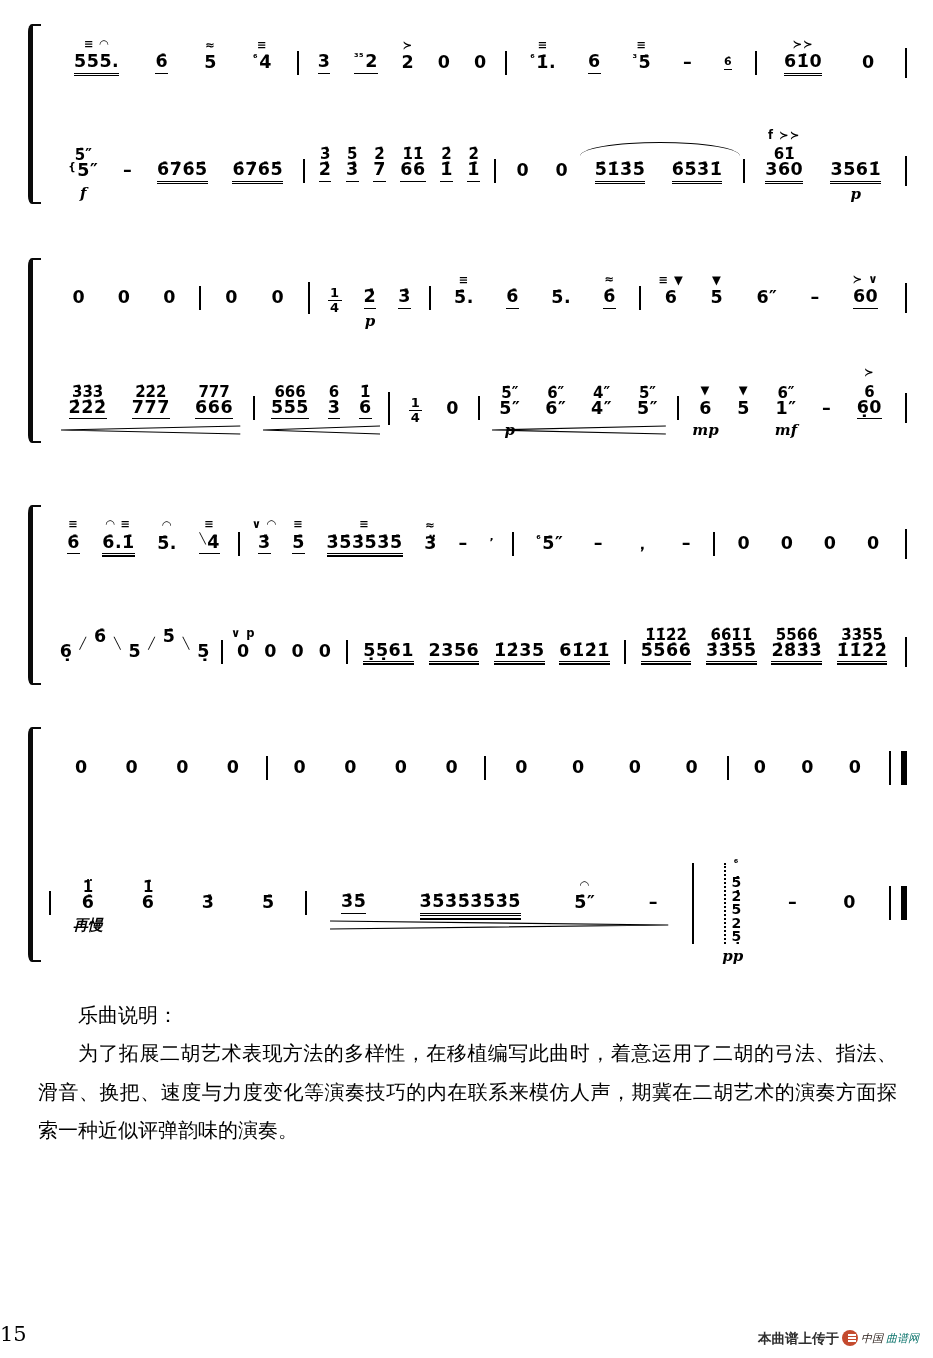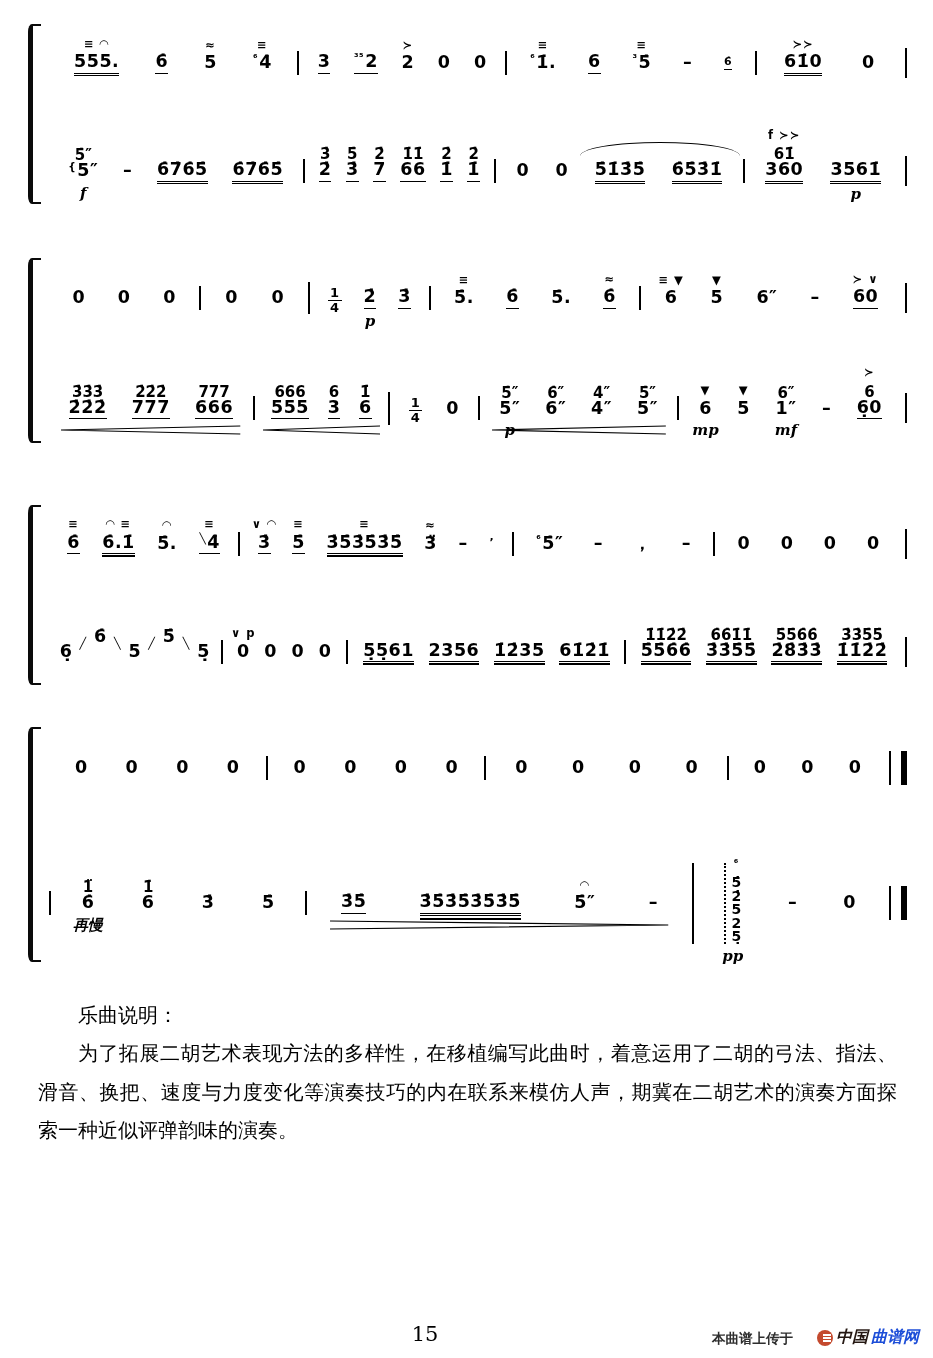--- a/index.html
+++ b/index.html
@@ -55,32 +55,32 @@
   .frac .fn{border-bottom:1.6px solid #000;padding:0 2px;}
   .hp{position:absolute;left:6%;right:6%;bottom:-15px;height:10px;}
   .hp svg{width:100%;height:100%;display:block;}
   .arc{position:absolute;left:34%;right:1%;top:-17px;height:13px;
     border-top:1.8px solid #000;border-radius:50% 50% 0 0 / 100% 100% 0 0;}
   
   .notes{margin:34px 36px 0 38px;font-size:20px;line-height:38.5px;text-align:justify;}
   .notes h3{font-size:20px;margin:0 0 0 2em;font-weight:normal;}
   .notes p{margin:0;text-indent:2em;}
   
-  .pagenum{position:absolute;bottom:12px;left:0;width:850px;text-align:center;
+  .pagenum{position:absolute;bottom:12px;left:0;width:850px;
     font-family:"DejaVu Serif",serif;font-size:21px;}
-  .uploader{position:absolute;right:14px;bottom:10px;display:flex;align-items:flex-end;
-    gap:24px;font-size:13.5px;font-weight:bold;color:#2e2e2e;}
-  .sitelogo{display:flex;align-items:center;gap:3px;font-size:16px;font-weight:bold;
+  .uploader{position:absolute;right:14px;bottom:10px;display:flex;align-items:flex-start;
+    gap:3px;font-size:13.5px;font-weight:bold;color:#2e2e2e;}
+  .sitelogo{display:flex;align-items:center;gap:3px;font-size:11px;font-weight:normal;
     font-style:italic;}
   .logo-icon{width:16px;height:16px;border-radius:50%;background:#c44a2e;
     position:relative;display:inline-block;flex:none;}
   .logo-icon::after{content:"";position:absolute;right:2px;top:4px;width:8px;height:2px;
     background:#fff;box-shadow:0 3px 0 #fff,0 6px 0 #fff;}
   .site-dark{color:#241712;}
-  .site-red{color:#1d4ed8;}
+  .site-red{color:#0f766e;}
 </style>
 </head>
 <body>
 
 <div class="score">
     <div class="system s1">
       <div class="bracket"></div>
       <div class="rows">
         <div class="staff-row">
           <div class="measure" style="flex-grow: 25;">

